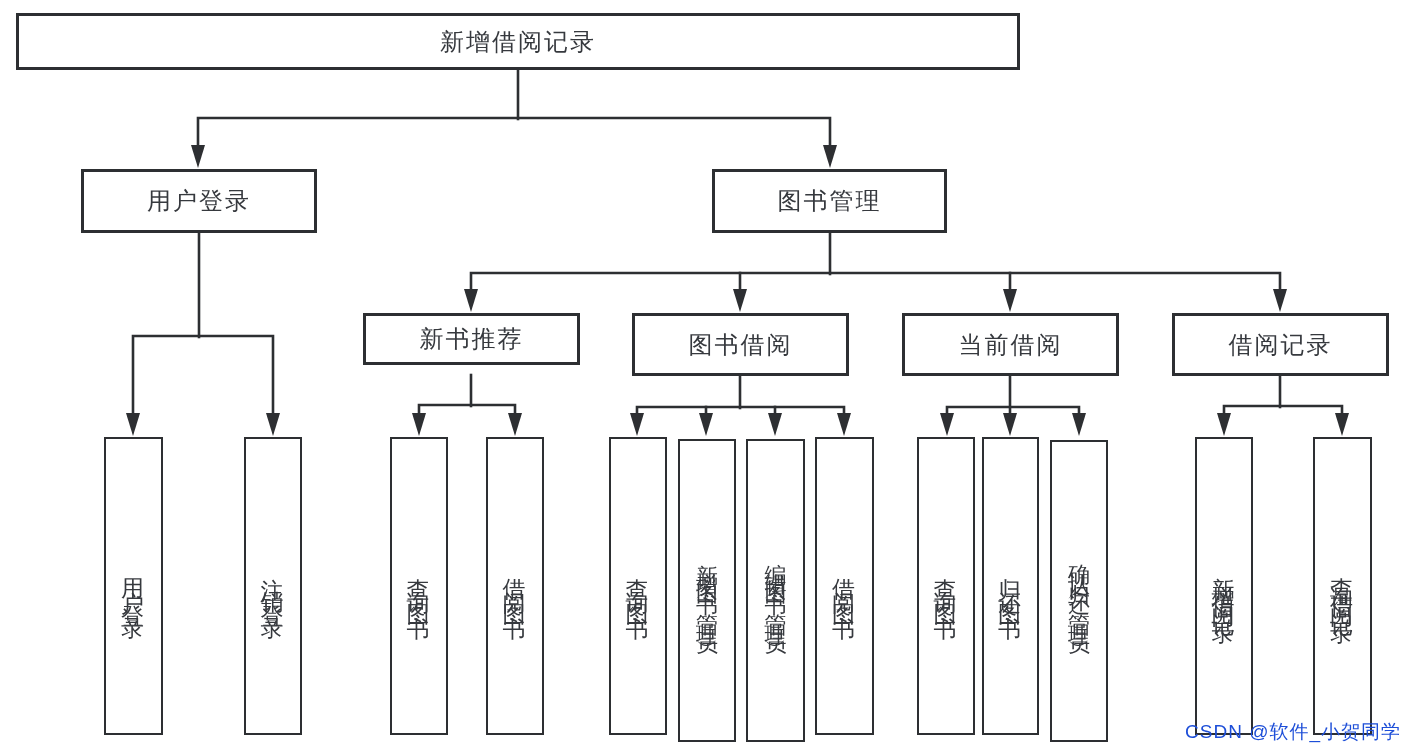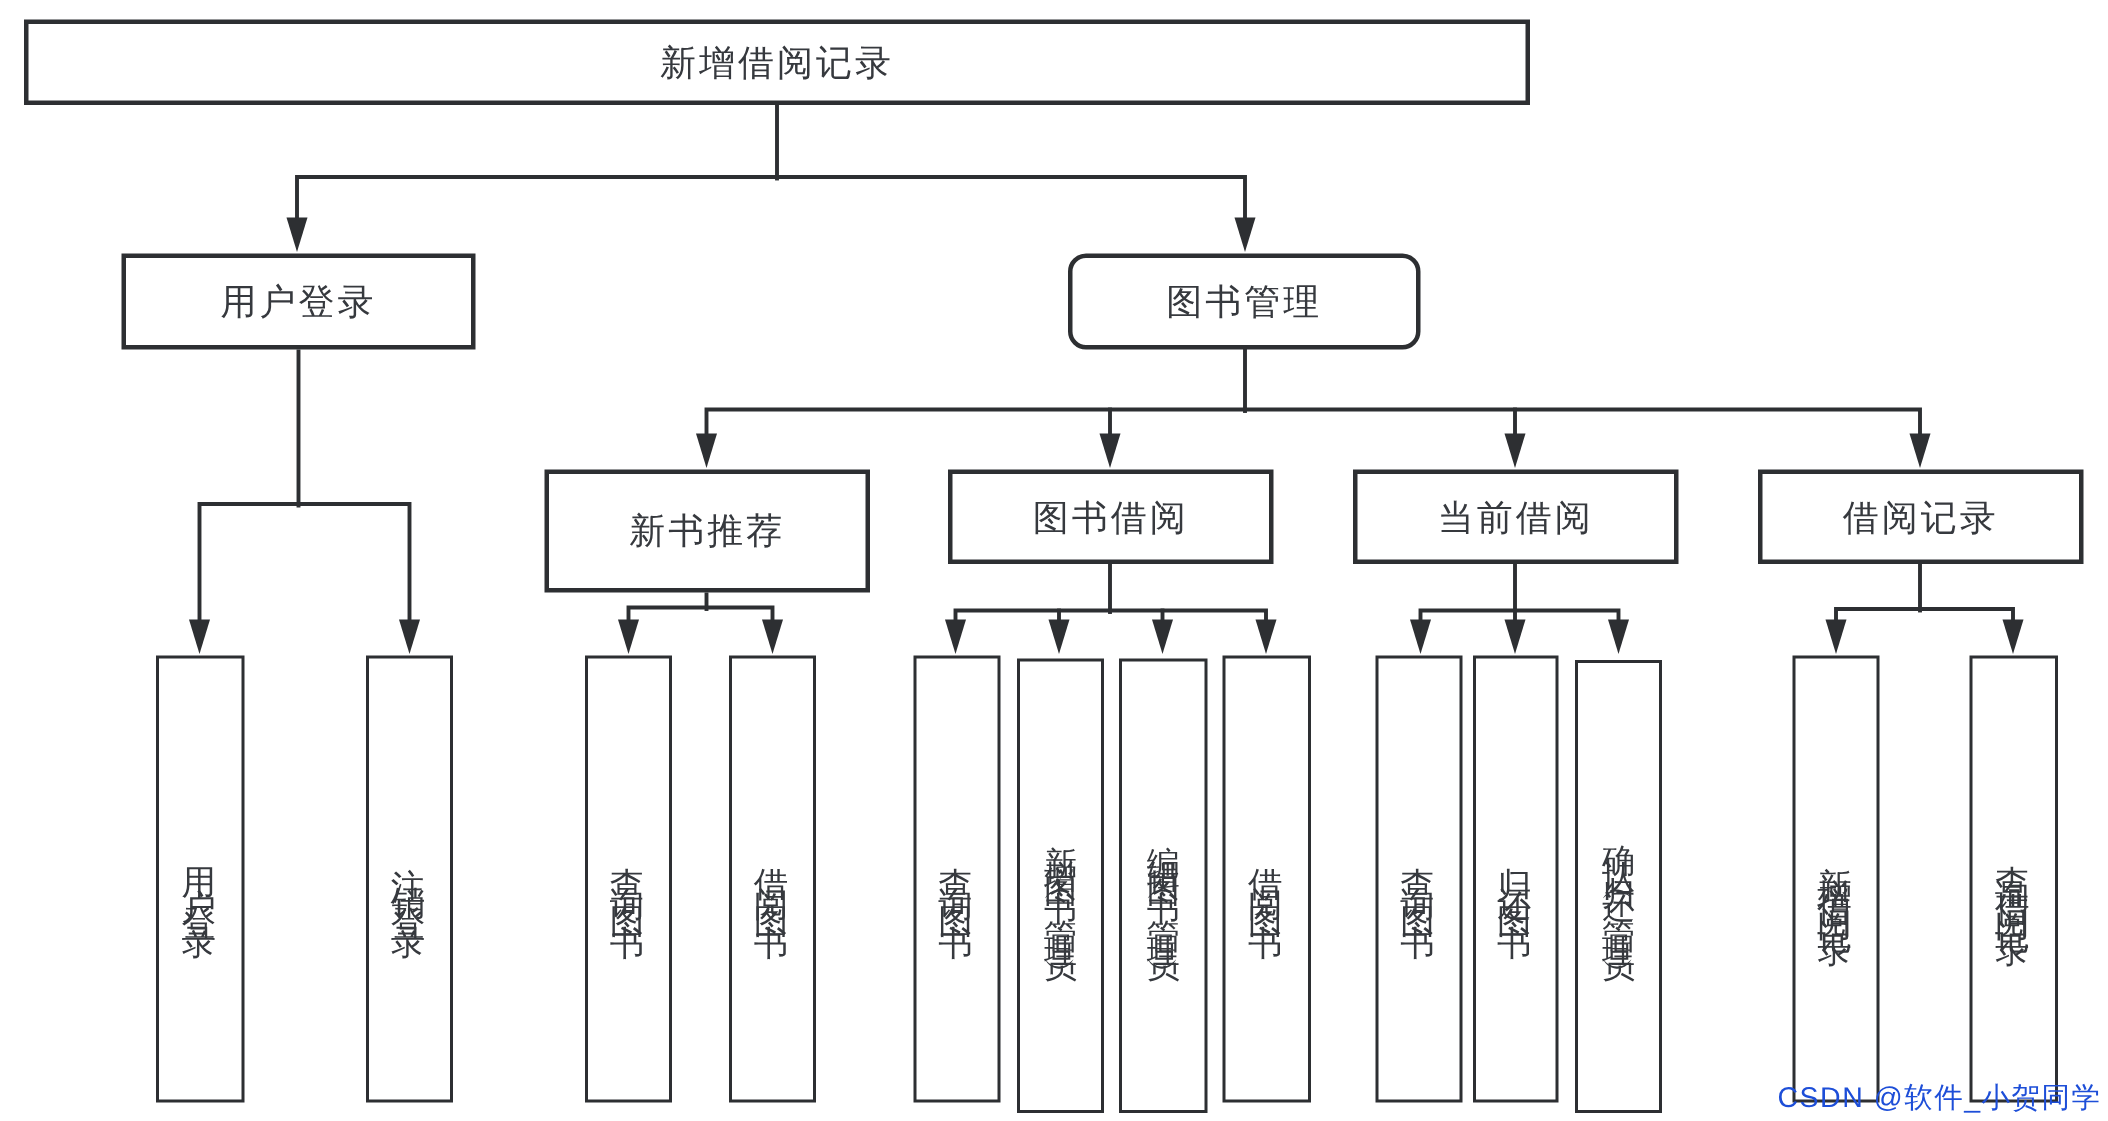--- a/index.html
+++ b/index.html
@@ -116,25 +116,25 @@
     </g>
   </svg>
 
   <div class="box" style="left:16px; top:13px; width:1004px; height:57px;">
     <span class="h-label">新增借阅记录</span>
   </div>
 
   <div class="box" style="left:81px; top:169px; width:236px; height:64px;">
     <span class="h-label">用户登录</span>
   </div>
-  <div class="box" style="left:712px; top:169px; width:235px; height:64px;border-radius:12px;">
+  <div class="box" style="left:712px; top:169px; width:235px; height:64px;">
     <span class="h-label">图书管理</span>
   </div>
 
-  <div class="box" style="left:363px; top:313px; width:217px; height:82px;">
+  <div class="box" style="left:363px; top:313px; width:217px; height:52px;">
     <span class="h-label">新书推荐</span>
   </div>
   <div class="box" style="left:902px; top:313px; width:217px; height:63px;">
     <span class="h-label">当前借阅</span>
   </div>
   <div class="box" style="left:632px; top:313px; width:217px; height:63px;">
     <span class="h-label">图书借阅</span>
   </div>
   <div class="box" style="left:1172px; top:313px; width:217px; height:63px;">
     <span class="h-label">借阅记录</span>

